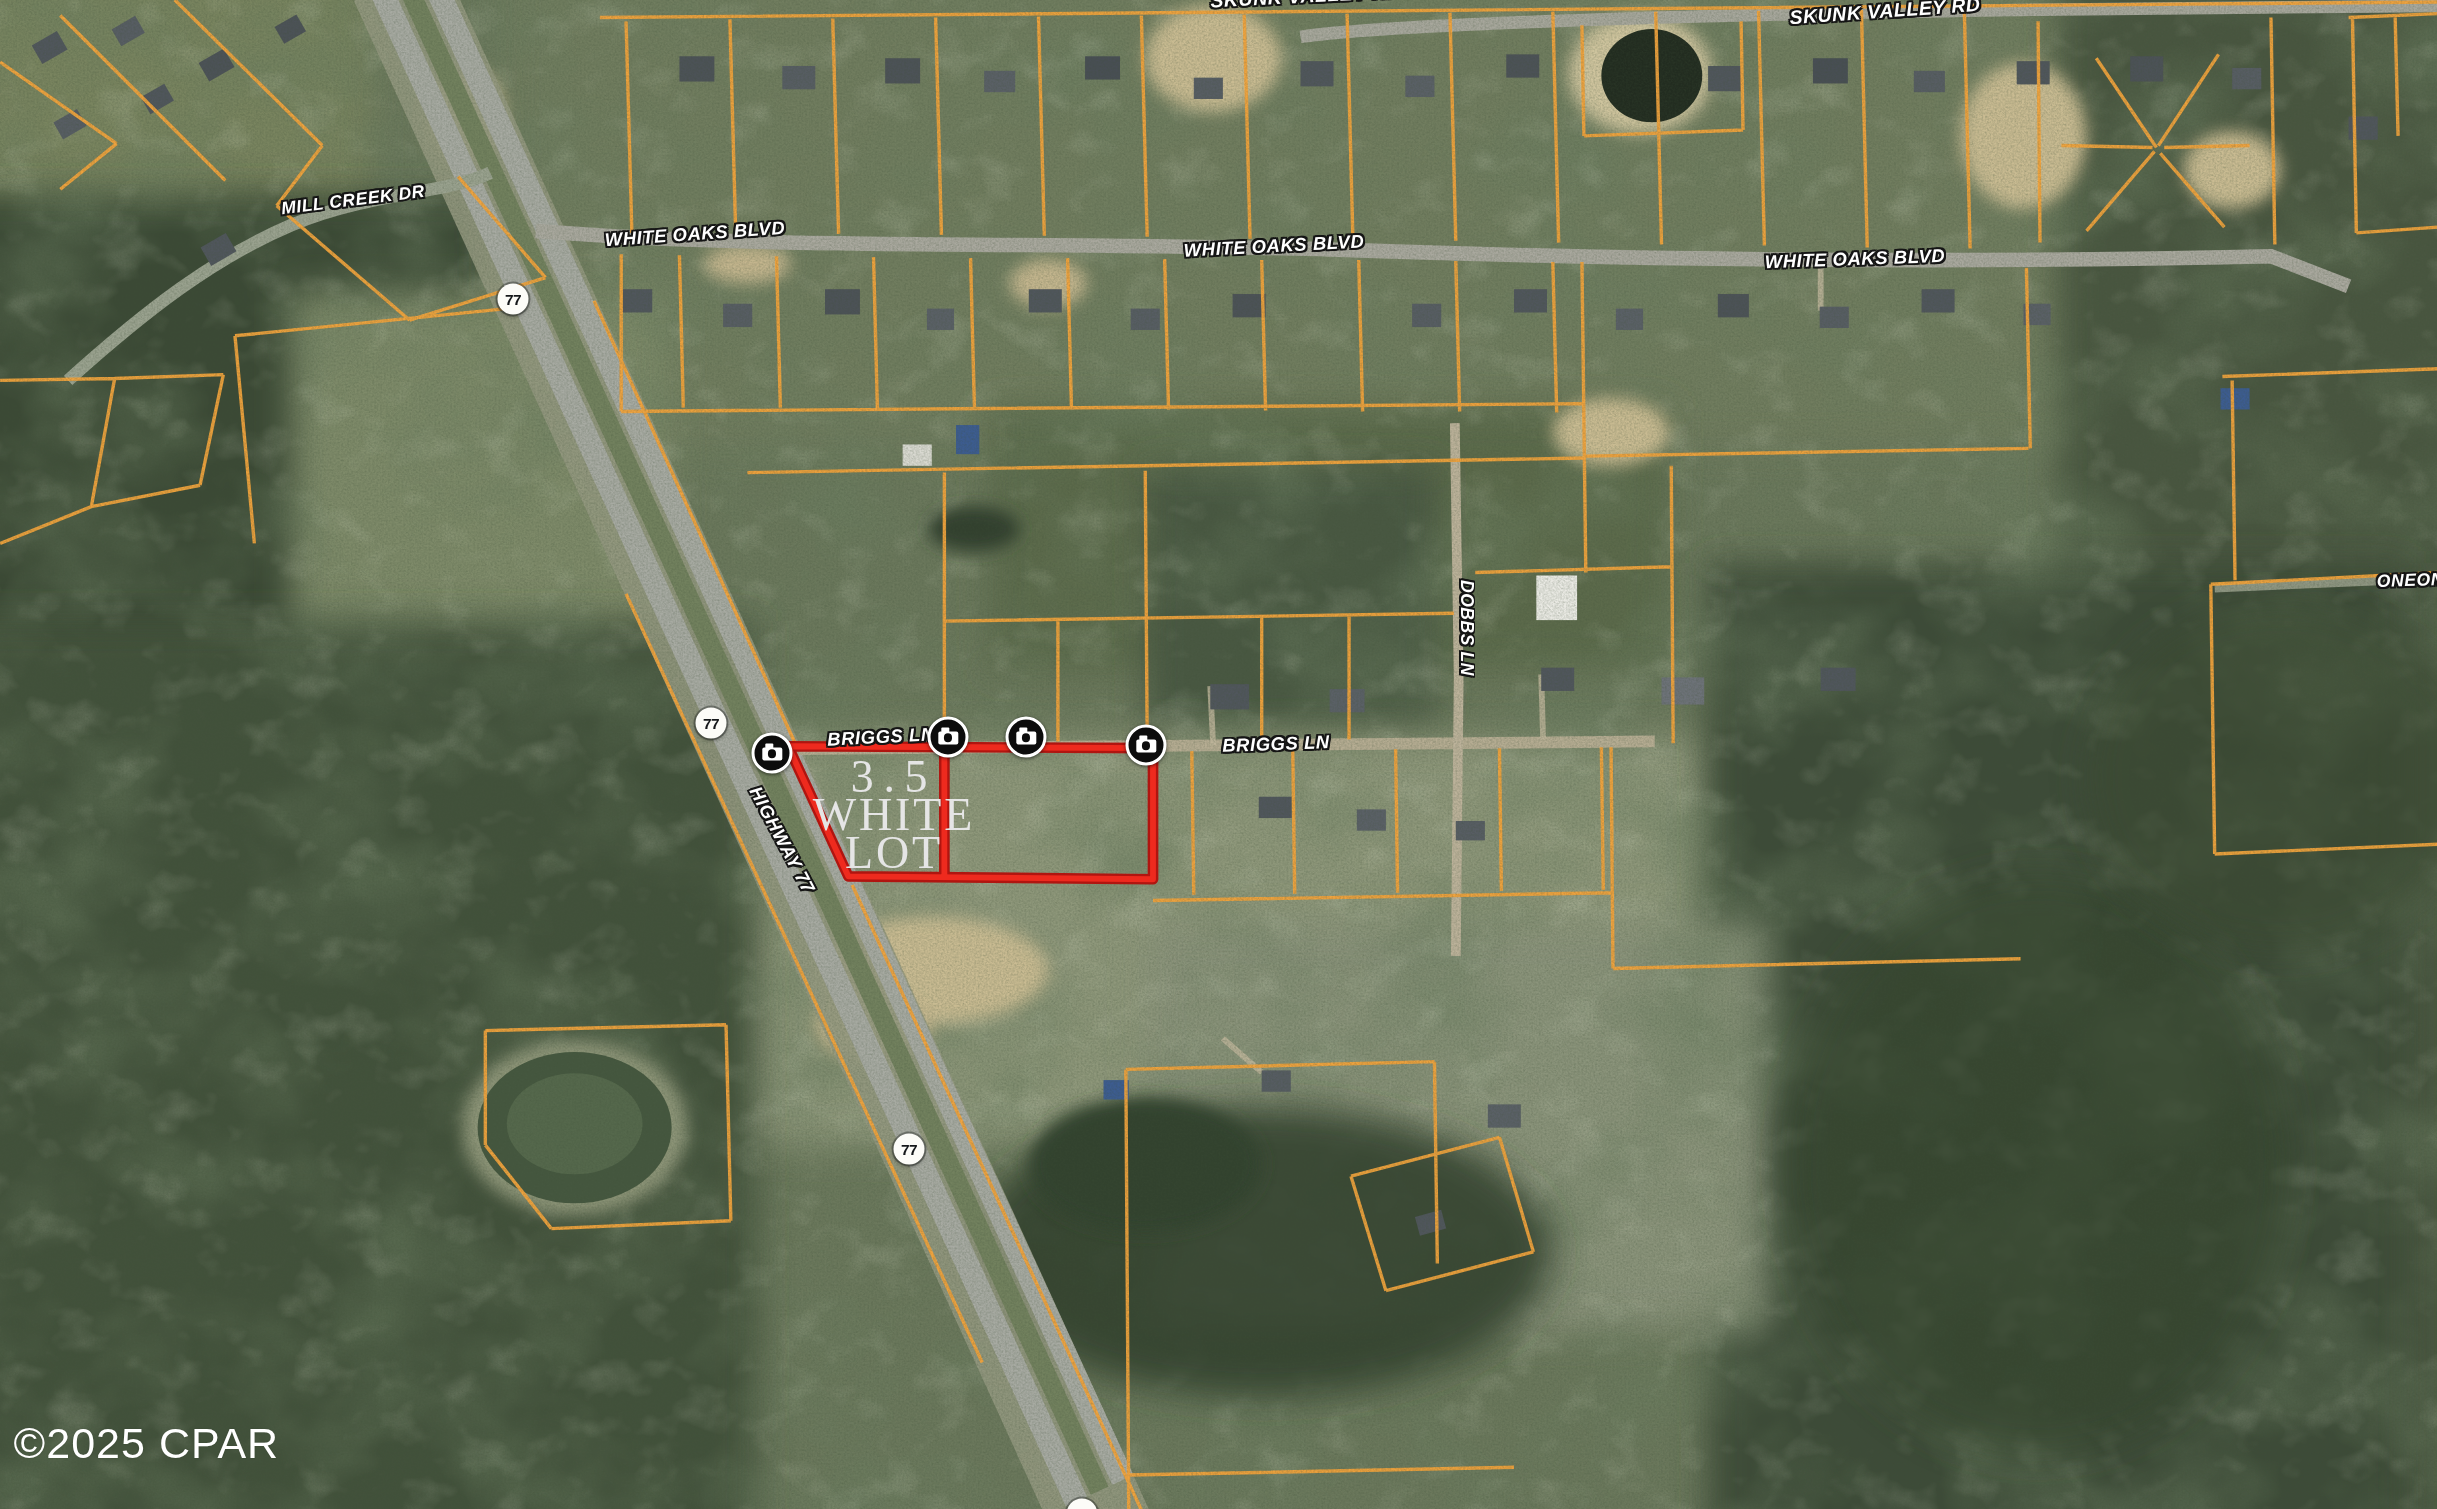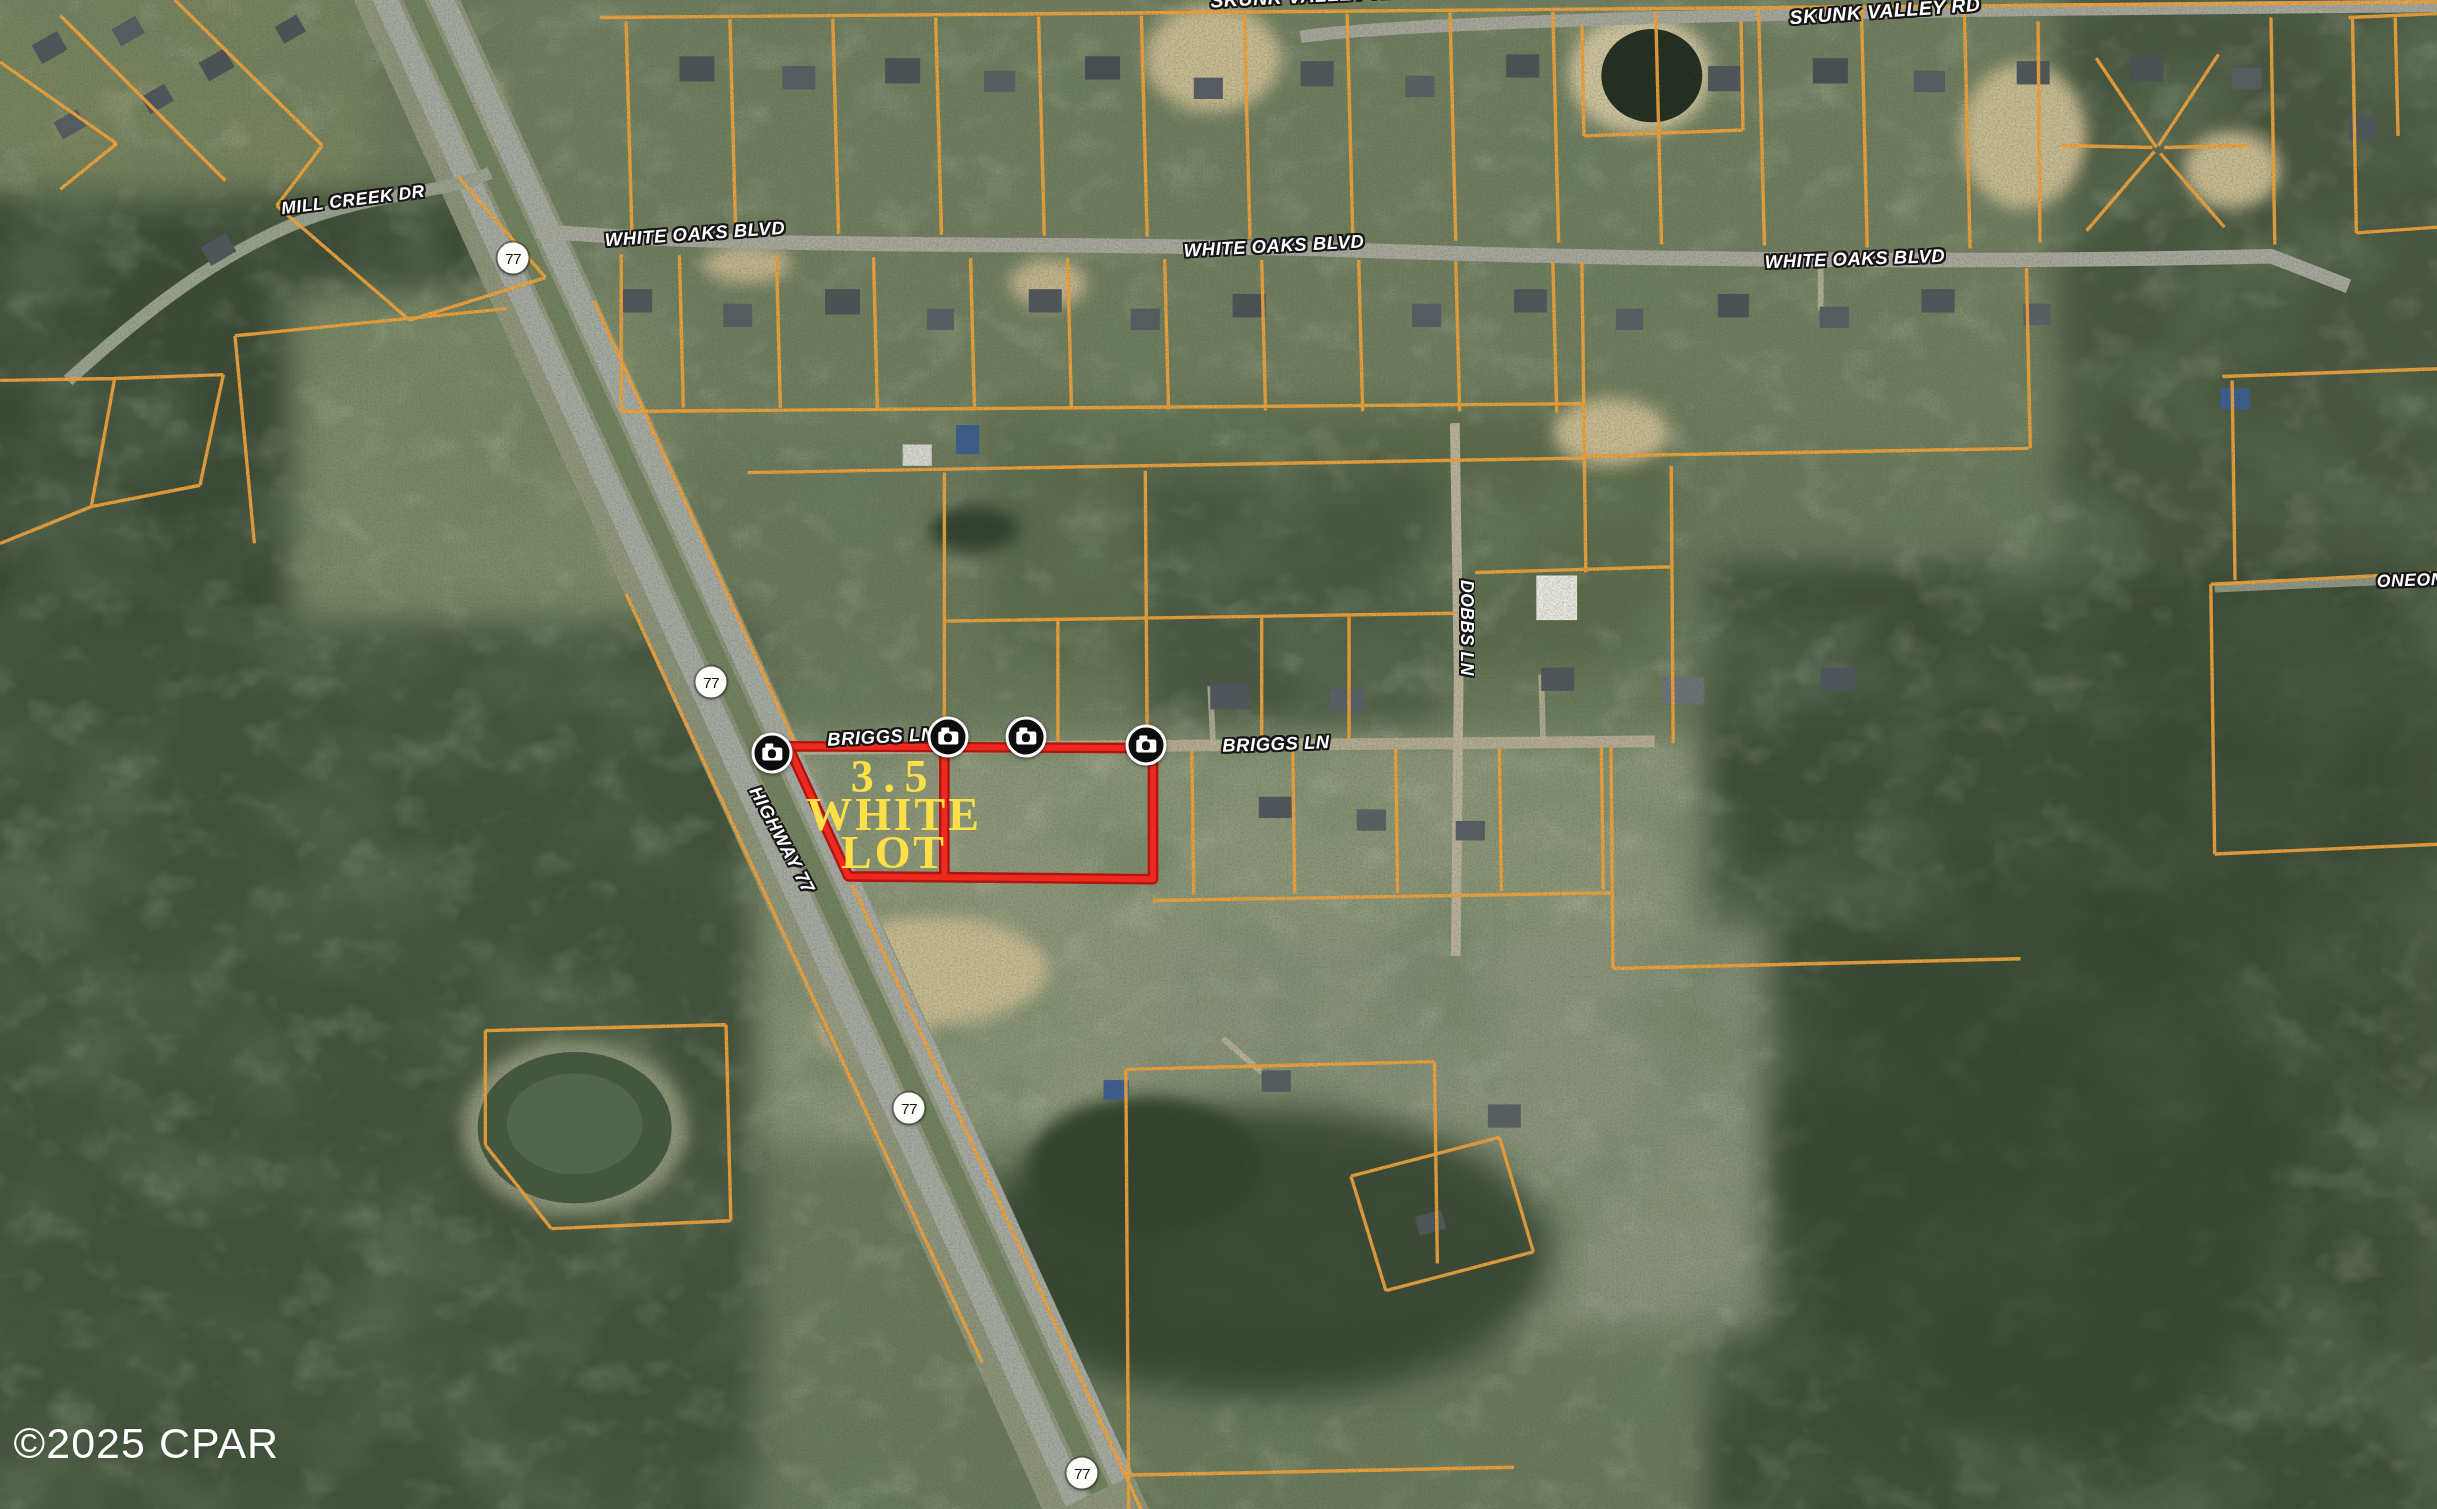--- a/index.html
+++ b/index.html
@@ -9,22 +9,22 @@
   .map svg{position:absolute;left:0;top:0;z-index:1;}
   .layer{position:absolute;left:0;top:0;width:100%;height:100%;}
   #labels-layer{z-index:6;pointer-events:none;}
   #markers-layer{z-index:7;}
   .road-label{position:absolute;color:#fff;font-weight:700;font-style:italic;
     white-space:nowrap;letter-spacing:0.6px;transform:translate(-50%,-50%);
     text-shadow:-1.9px -1.9px 0 #151515,1.9px -1.9px 0 #151515,-1.9px 1.9px 0 #151515,1.9px 1.9px 0 #151515,
                  0 -1.9px 0 #151515,0 1.9px 0 #151515,-1.9px 0 0 #151515,1.9px 0 0 #151515;}
   .shield{position:absolute;width:31px;height:31px;border-radius:50%;background:#fcfcf8;
     transform:translate(-50%,-50%);display:flex;align-items:center;justify-content:center;
-    color:#15181b;font-weight:400;font-size:15.5px;letter-spacing:-0.5px;
-    box-shadow:0 0 0 1.9px rgba(45,48,44,.45),0 1.9px 3.9px rgba(0,0,0,.45);}
+    color:#15181b;font-weight:700;font-size:15.5px;letter-spacing:-0.5px;
+    box-shadow:0 0 0 1.9px rgba(45,48,44,.45),0 1.9px 3.9px rgba(0,0,0,.45);margin-top:41px;}
   .camera{position:absolute;width:35px;height:35px;background:#0c0c0c;border:3.9px solid #fff;
     border-radius:50%;transform:translate(-50%,-50%);box-shadow:0 1px 3.9px rgba(0,0,0,.6);cursor:pointer;}
   .camera-glyph{position:absolute;left:50%;top:50%;width:20.4px;height:13.6px;background:#fff;
     border-radius:1.9px;transform:translate(-50%,-44%);}
   .camera-glyph::before{content:"";position:absolute;top:-3.9px;left:3.9px;width:7.8px;height:4.9px;
     background:#fff;border-radius:1px;}
   .camera-glyph::after{content:"";position:absolute;left:50%;top:50%;transform:translate(-50%,-50%);
     width:8.7px;height:8.7px;background:#0c0c0c;border-radius:50%;}
   .lot-label{position:absolute;left:894px;top:815px;transform:translate(-50%,-50%);z-index:5;
     font-family:"Liberation Serif","DejaVu Serif",serif;font-size:46px;line-height:38px;
@@ -228,21 +228,21 @@
         <div class="camera-glyph"></div>
       </div>
       <div class="camera" style="left: 1026px; top: 737px;">
         <div class="camera-glyph"></div>
       </div>
       <div class="camera" style="left: 1146px; top: 745px;">
         <div class="camera-glyph"></div>
       </div>
     </div>
 
-  <div class="lot-label" style="color: #fde047; font-weight: bold;">
+  <div class="lot-label" style="color: #e5e5e5;">
     <span class="l1">3.5</span>
     <span>WHITE</span>
     <span>LOT</span>
   </div>
 
   <div class="watermark" style="color: rgb(255, 255, 255);">©2025 CPAR</div>
 </div>
 
 
 </body></html>

